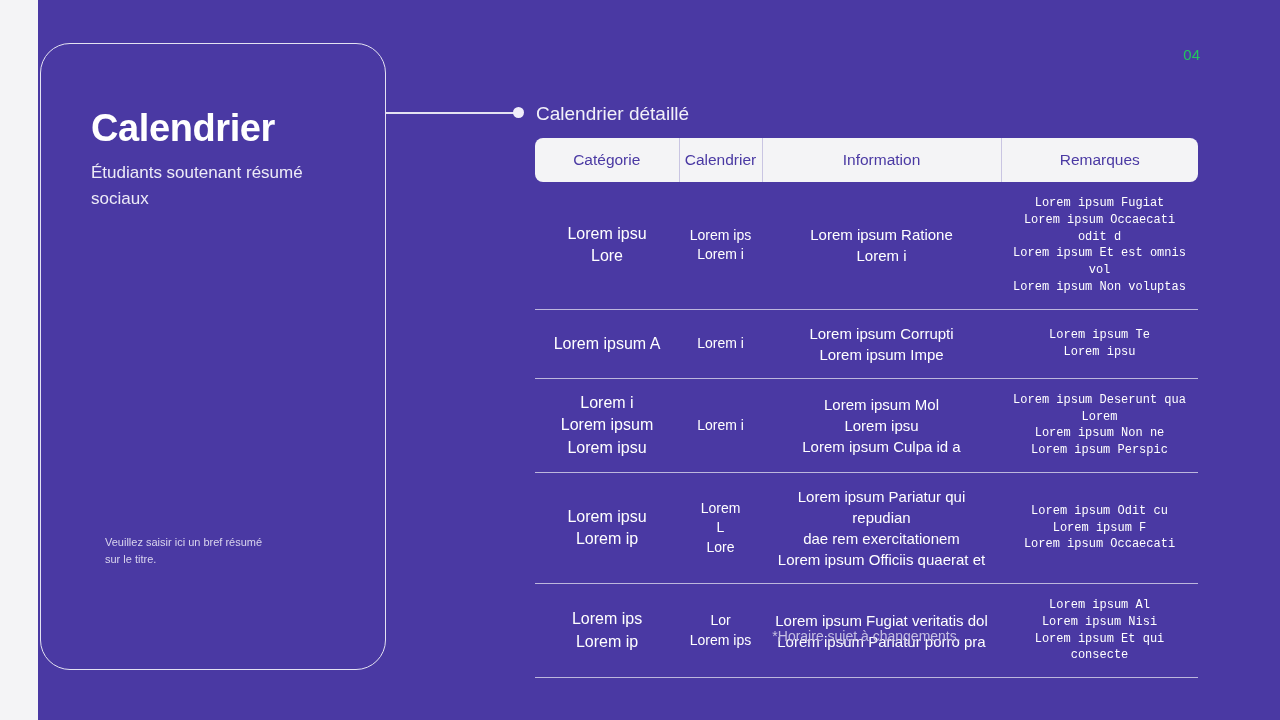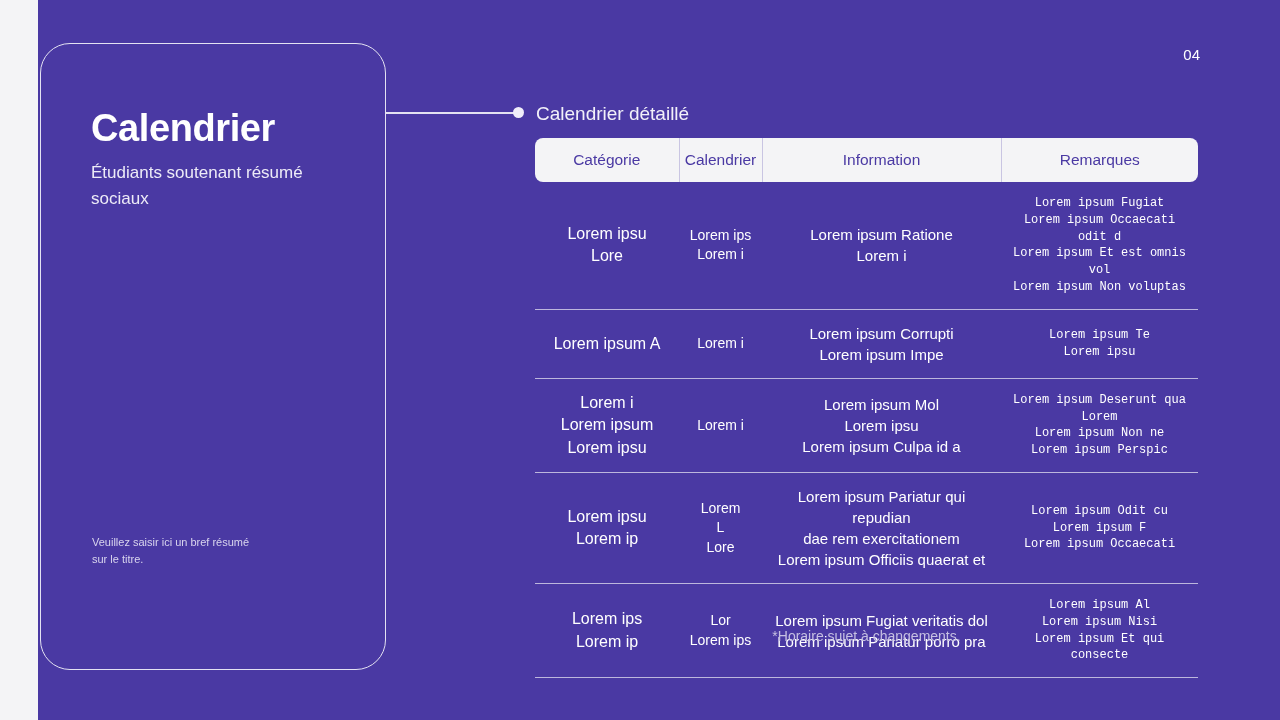--- a/index.html
+++ b/index.html
@@ -81,37 +81,37 @@
     left: 91px;
     top: 160px;
     width: 250px;
     font-size: 17px;
     font-weight: 400;
     color: #EDEBF7;
     line-height: 1.55;
   }
   .panel-note {
     position: absolute;
-    left: 92px;
+    left: 105px;
     top: 534px;
     width: 280px;
     font-size: 11px;
     font-weight: 400;
     color: #D9D5EE;
     line-height: 1.55;
   }
   .panel-note div { white-space: nowrap; }
 
   
   .page-number {
     position: absolute;
     right: 80px;
     top: 46px;
     font-size: 15px;
-    color: #ffffff;
+    color: #22c55e;
   }
 
   
   .section-title {
     position: absolute;
     left: 536px;
     top: 103px;
     font-size: 19px;
     color: #F2F1F9;
     font-weight: 400;

